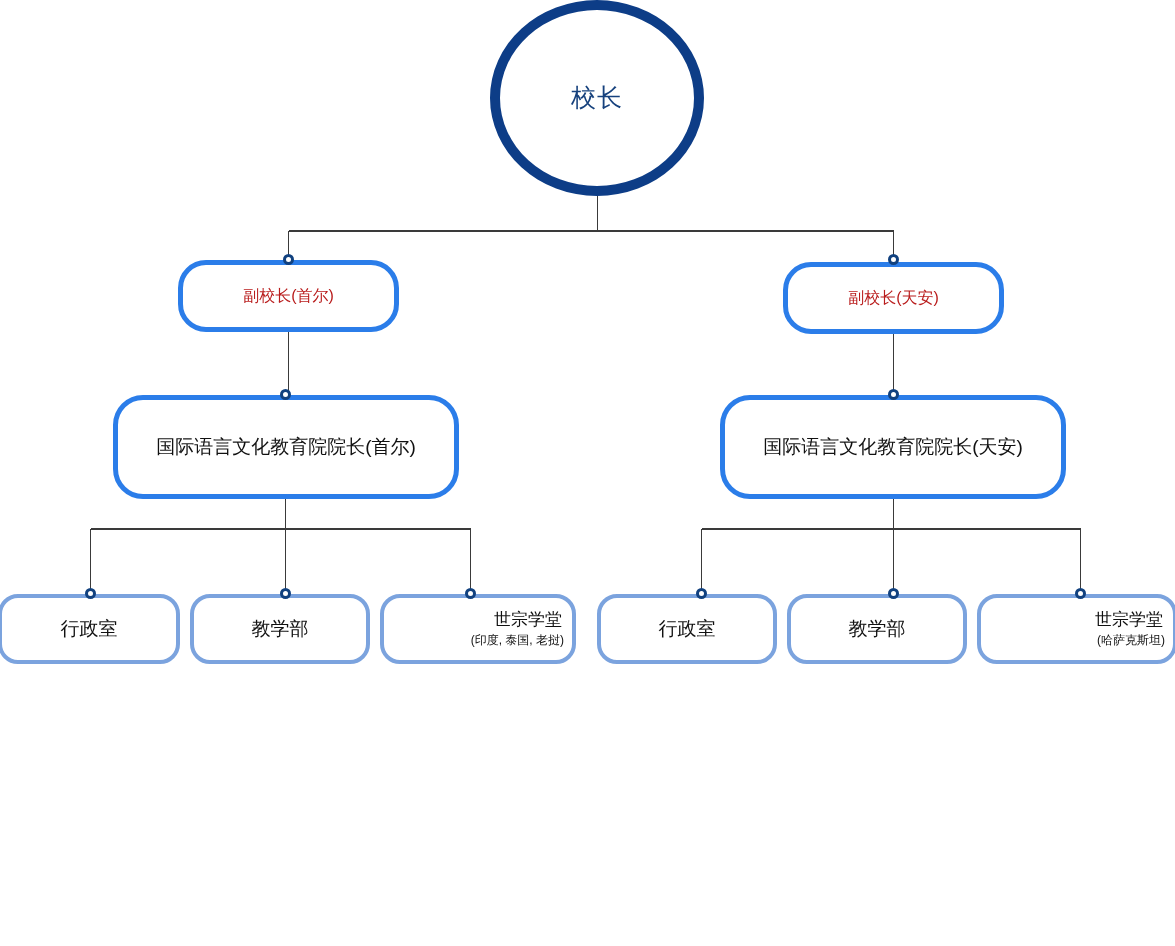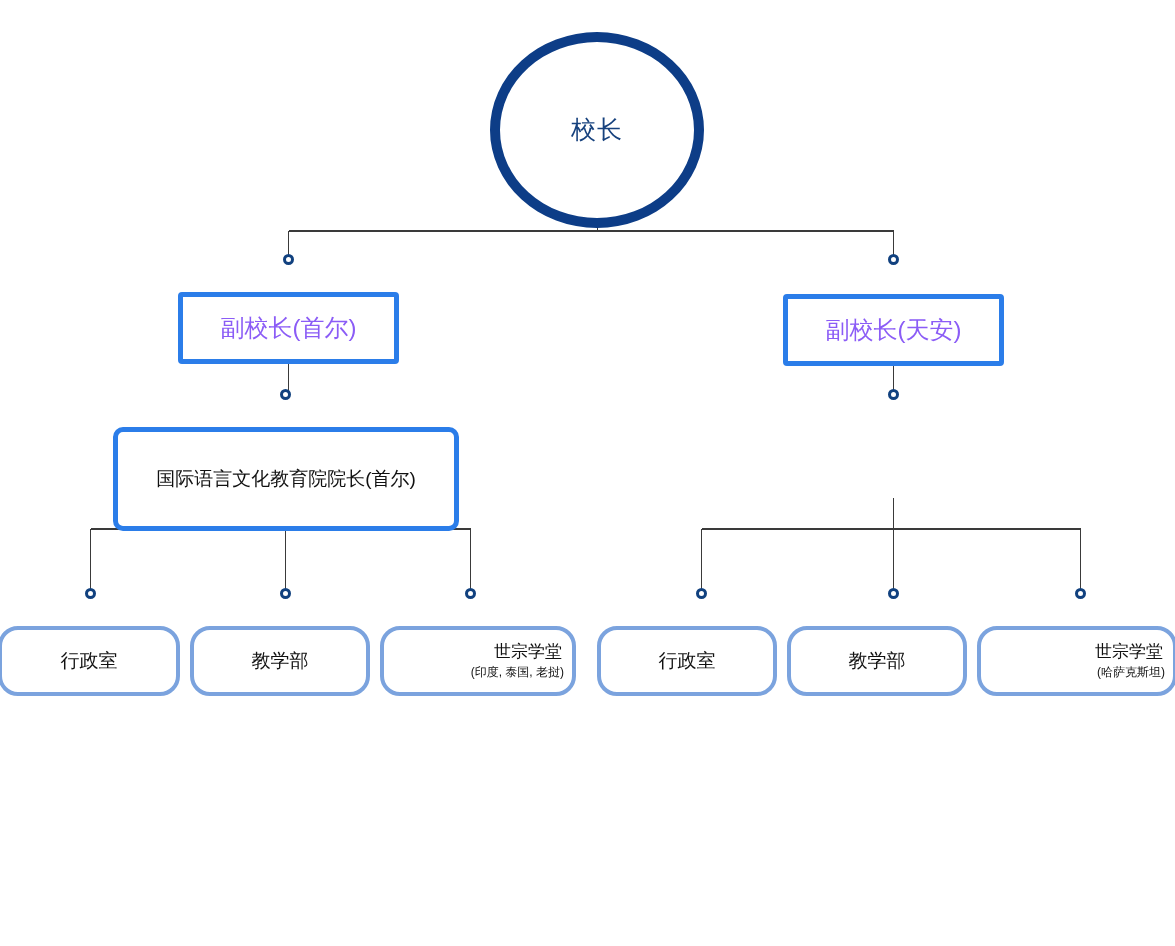--- a/index.html
+++ b/index.html
@@ -28,39 +28,38 @@
   }
   .node {
     position: absolute;
     box-sizing: border-box;
     background: #ffffff;
     display: flex;
     align-items: center;
     justify-content: center;
     text-align: center;
     z-index: 3;
-    margin-top: 32px;
   }
   .node-root {
     border-radius: 50%;
     border: 10px solid #0d3d87;
     color: #16417d;
     font-size: 25px;
     line-height: 1.25;
     letter-spacing: 1px;
   }
   .node-level2 {
-    border-radius: 4px;
+    border-radius: 28px;
     border: 5px solid #2b7de9;
-    color: #8b5cf6;
-    font-size: 24px;
+    color: #b91c1c;
+    font-size: 16px;
     line-height: 1.3;
   }
   .node-level3 {
-    border-radius: 10px;
+    border-radius: 30px;
     border: 5px solid #2b7de9;
     color: #111111;
     font-size: 19px;
     line-height: 1.3;
   }
   .node-leaf {
     border-radius: 20px;
     border: 4px solid #7ba3de;
     color: #111111;
     font-size: 19px;
@@ -140,20 +139,23 @@
   <div class="node node-level2" style="left:783px; top:262px; width:221px; height:72px;">
     <span class="node-label">副校长(天安)</span>
   </div>
   <div class="conn-dot" style="left:888px; top:254px;"></div>
 
   <div class="node node-level3" style="left:113px; top:395px; width:346px; height:104px;">
     <span class="node-label">国际语言文化教育院院长(首尔)</span>
   </div>
   <div class="conn-dot" style="left:280px; top:389px;"></div>
 
+  <div class="node node-level3" style="left:720px; top:395px; width:346px; height:104px;">
+    <span class="node-label">国际语言文化教育院院长(天安)</span>
+  </div>
   <div class="conn-dot" style="left:888px; top:389px;"></div>
 
   <div class="node node-leaf" style="left:-2px; top:594px; width:182px; height:70px;">
     <span class="node-label">行政室</span>
   </div>
   <div class="conn-dot" style="left:85px; top:588px;"></div>
 
   <div class="node node-leaf" style="left:190px; top:594px; width:180px; height:70px;">
     <span class="node-label">教学部</span>
   </div>

